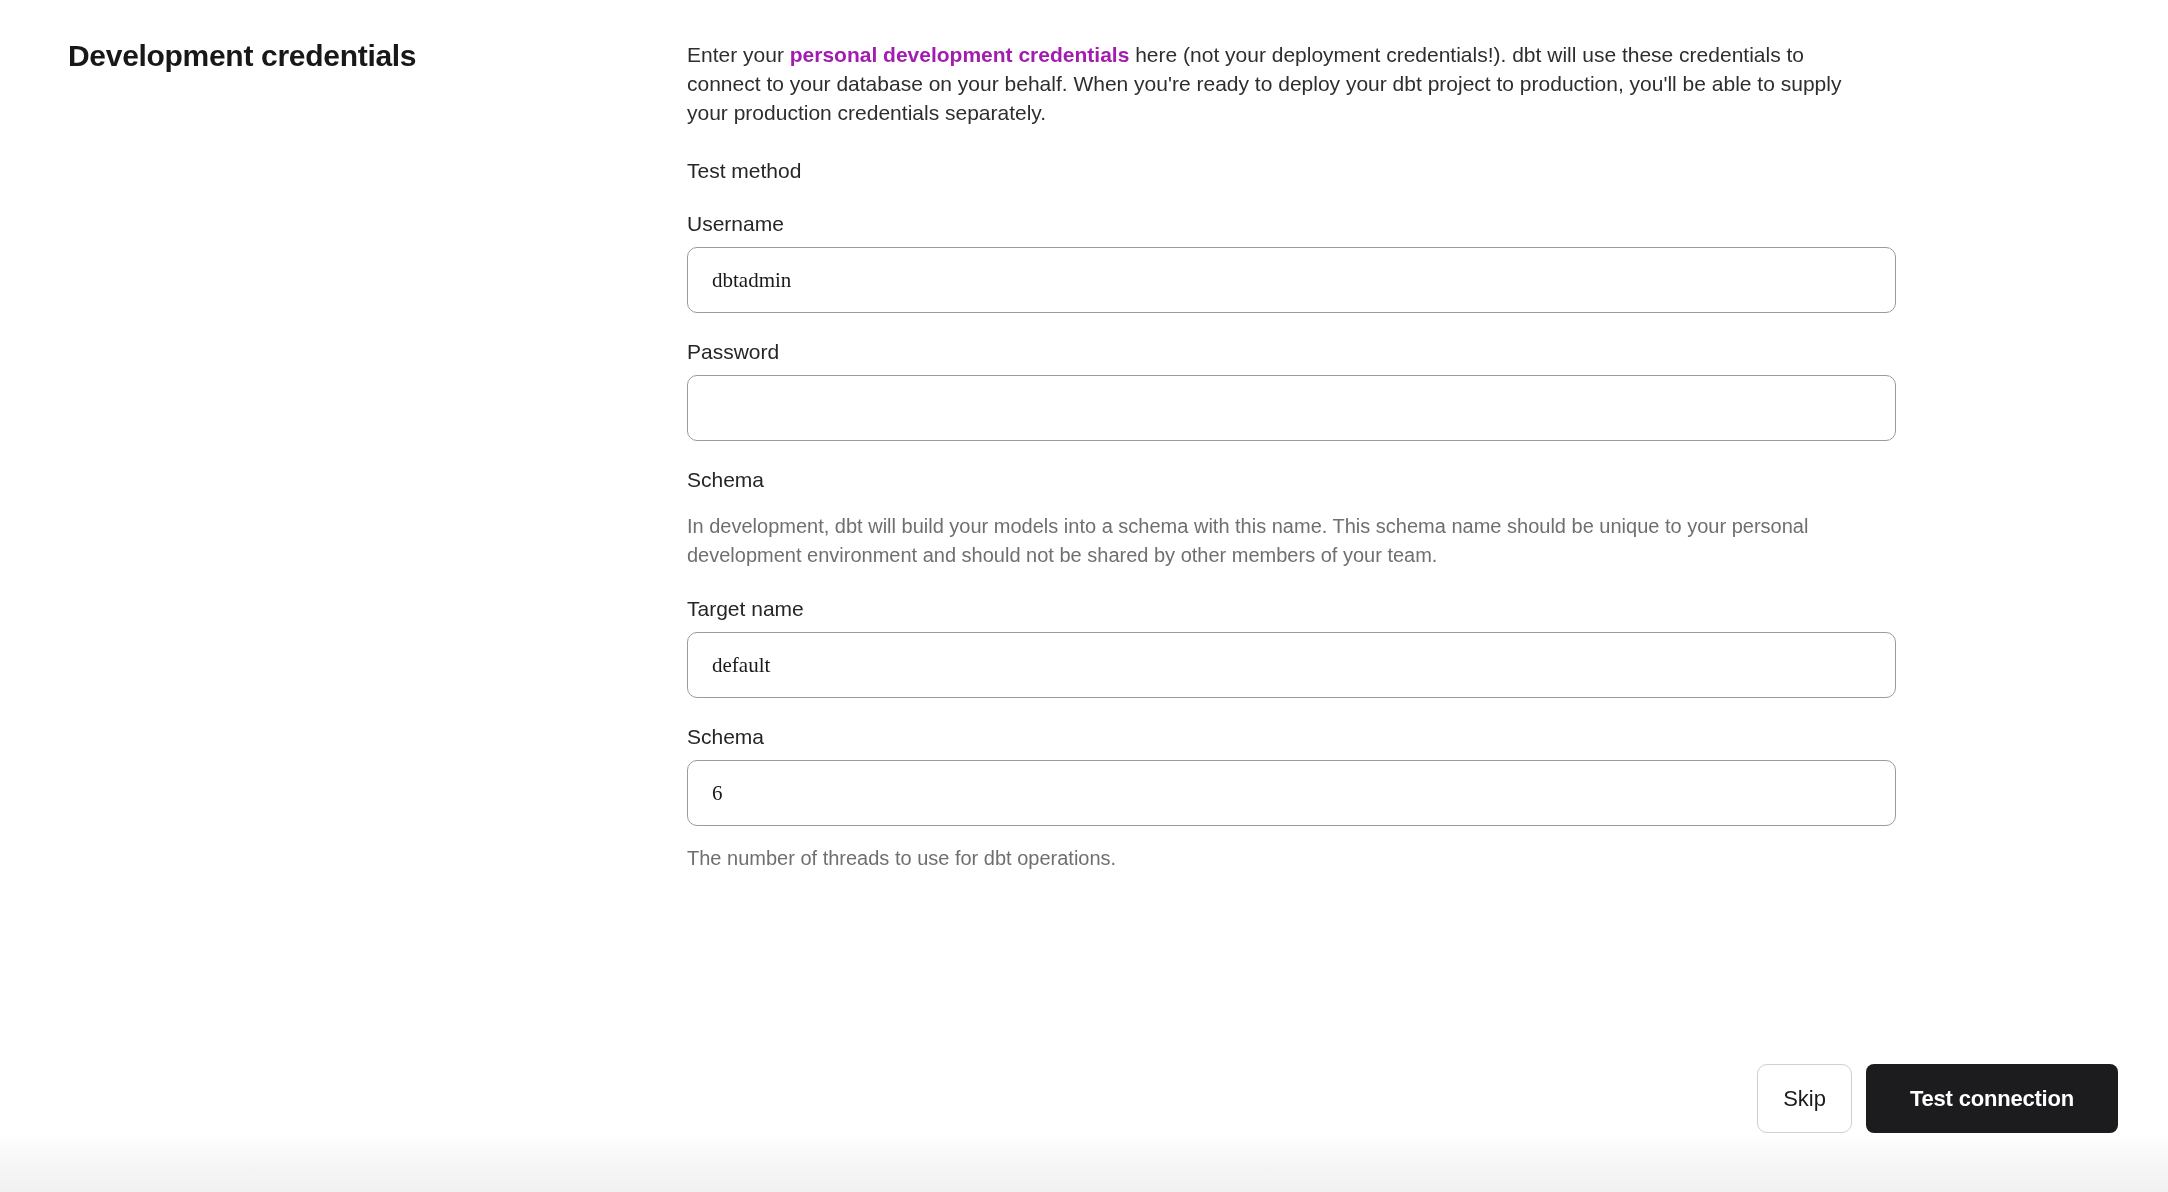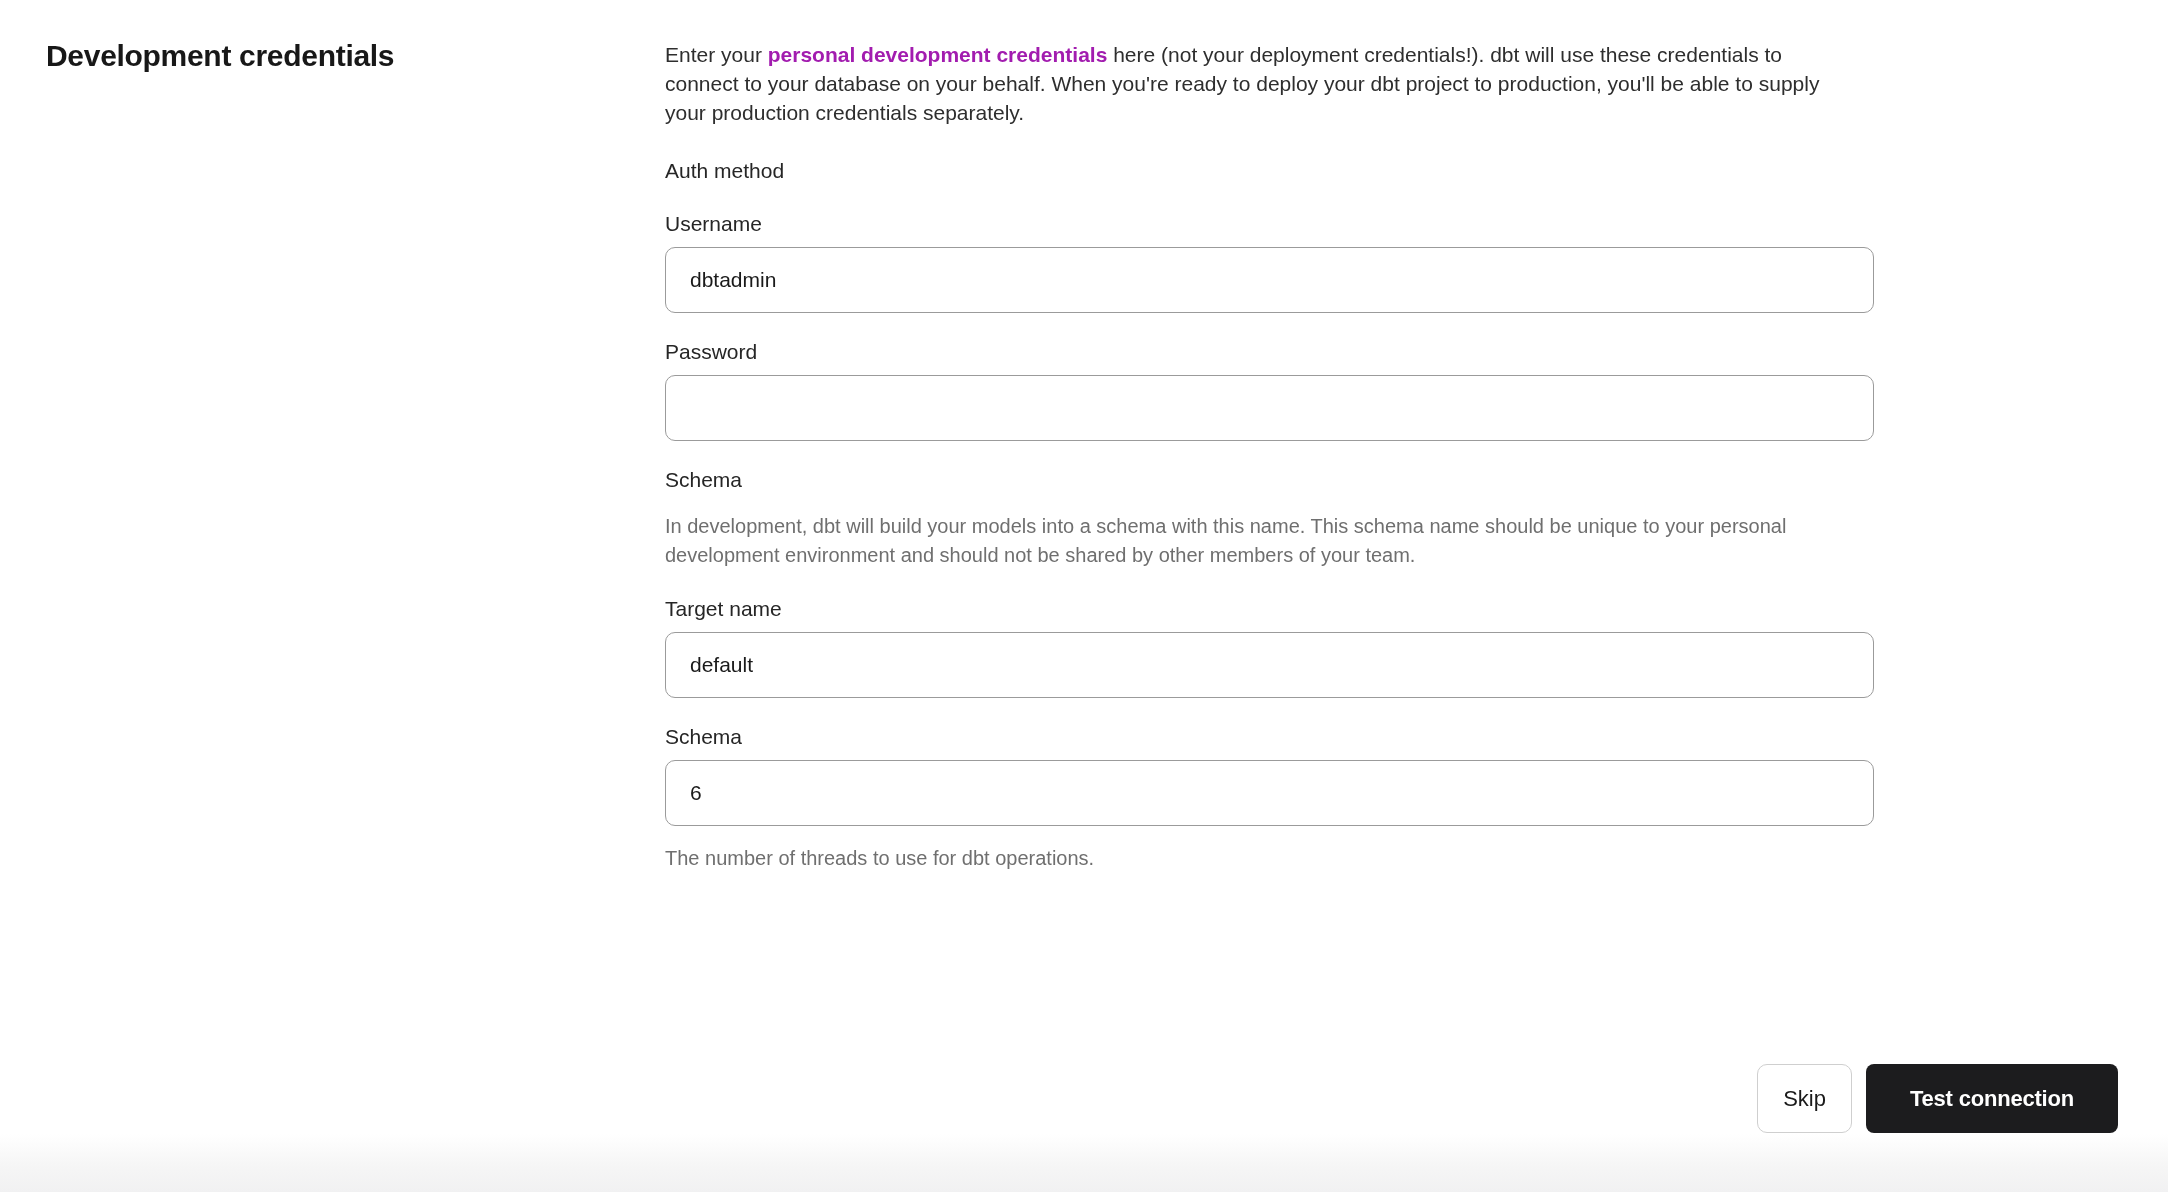--- a/index.html
+++ b/index.html
@@ -6,21 +6,21 @@
   html, body {
     width: 2168px; height: 1192px;
     background: #ffffff;
     font-family: "Liberation Sans", "DejaVu Sans", sans-serif;
     color: #1a1a1a;
     overflow: hidden;
     position: relative;
   }
   .content {
     display: flex;
-    padding: 38px 0 0 46px;
+    padding: 38px 0 0 68px;
   }
   .left-col {
     width: 619px;
     flex: 0 0 auto;
   }
   .page-title {
     font-size: 30px;
     font-weight: 700;
     letter-spacing: -0.3px;
     color: #181818;
@@ -76,21 +76,21 @@
   }
   .text-input {
     width: 100%;
     height: 66px;
     border: 1px solid #9b9b9b;
     border-radius: 10px;
     background: #ffffff;
     padding: 0 24px;
     font-size: 21px;
     color: #1a1a1a;
-    font-family: Liberation Sans, sans-serif;
+    font-family: Liberation Serif, serif;
     outline: none;
   }
   .help-text {
     margin-top: 18px;
     font-size: 20px;
     line-height: 29px;
     color: #6f6f6f;
     max-width: 1200px;
   }
   .footer-actions {
@@ -138,21 +138,21 @@
 
 <div class="content">
   <div class="left-col">
     <h1 class="page-title">Development credentials</h1>
   </div>
 
   <div class="right-col">
     <p class="description"><span>Enter your </span><b>personal development credentials</b><span> here (not your deployment credentials!). dbt will use these credentials to connect to your database on your behalf. When you're ready to deploy your dbt project to production, you'll be able to supply your production credentials separately.</span></p>
 
     <div class="form-group">
-      <label class="field-label">Auth method</label>
+      <label class="field-label">Test method</label>
     </div>
 
     <div class="form-group">
       <label class="field-label">Username</label>
       <input class="text-input" type="text" value="dbtadmin" style="">
     </div>
 
     <div class="form-group">
       <label class="field-label">Password</label>
       <input class="text-input" type="password" value="" style="">

